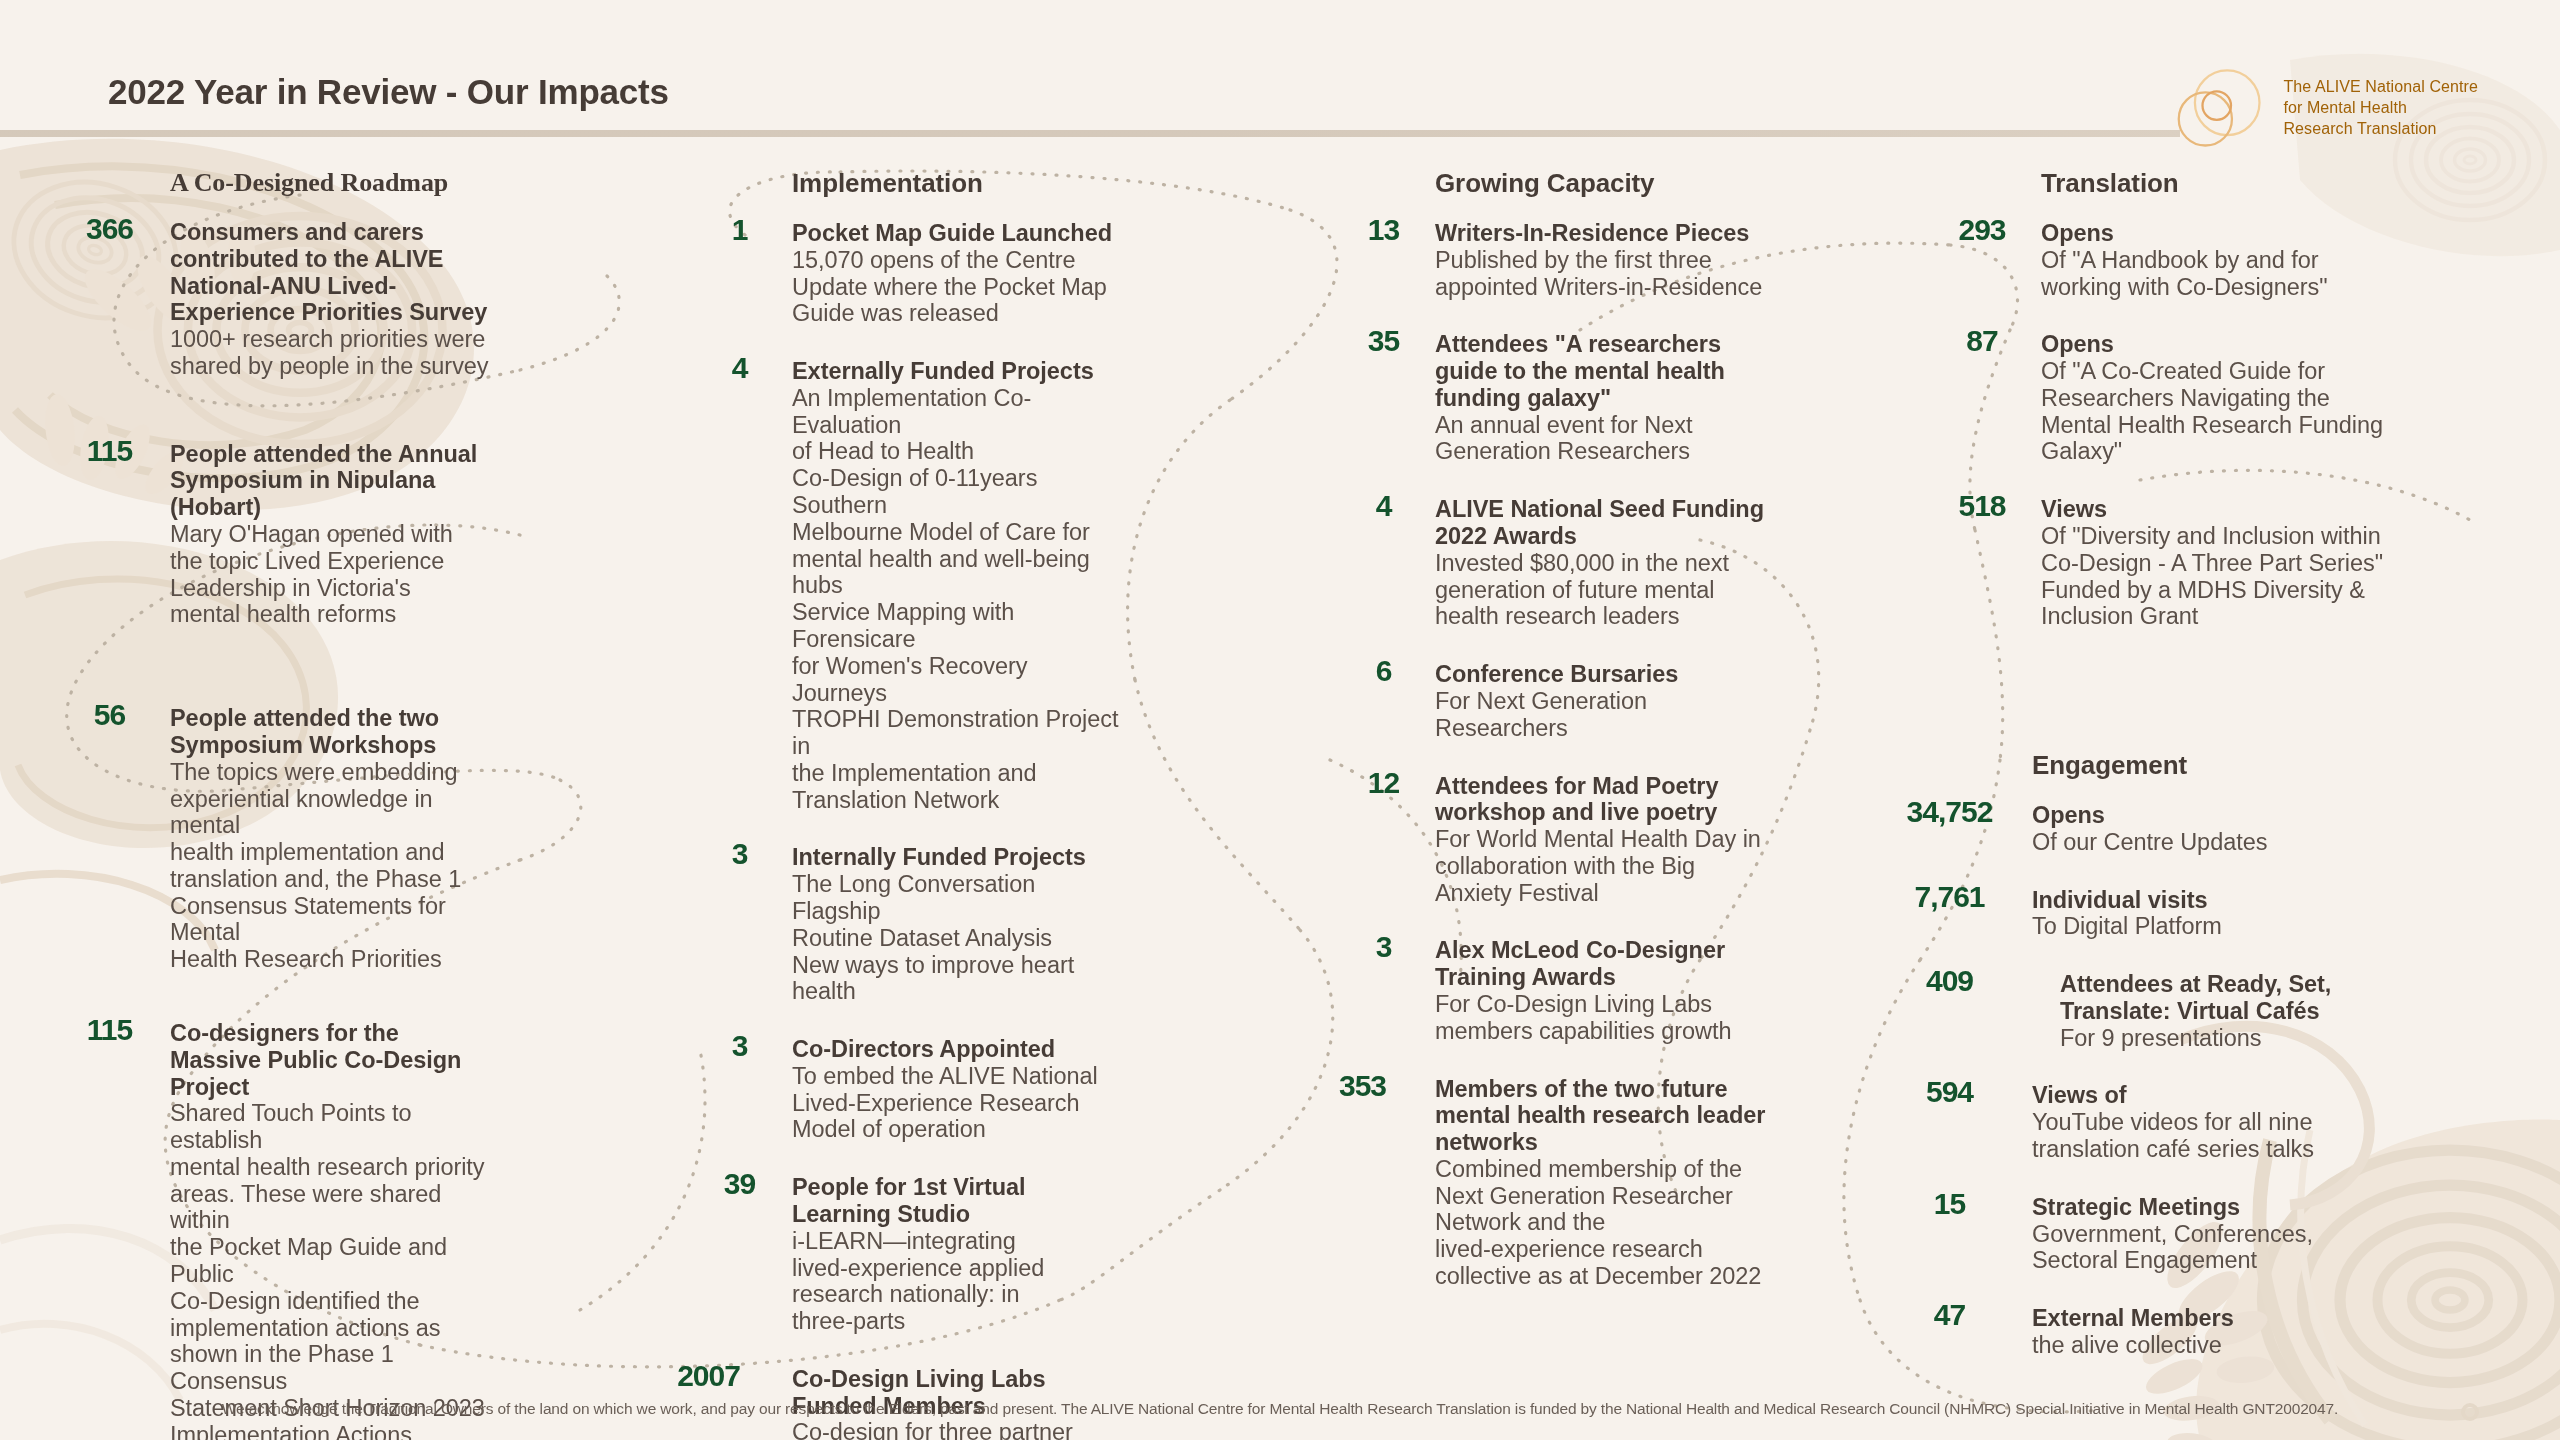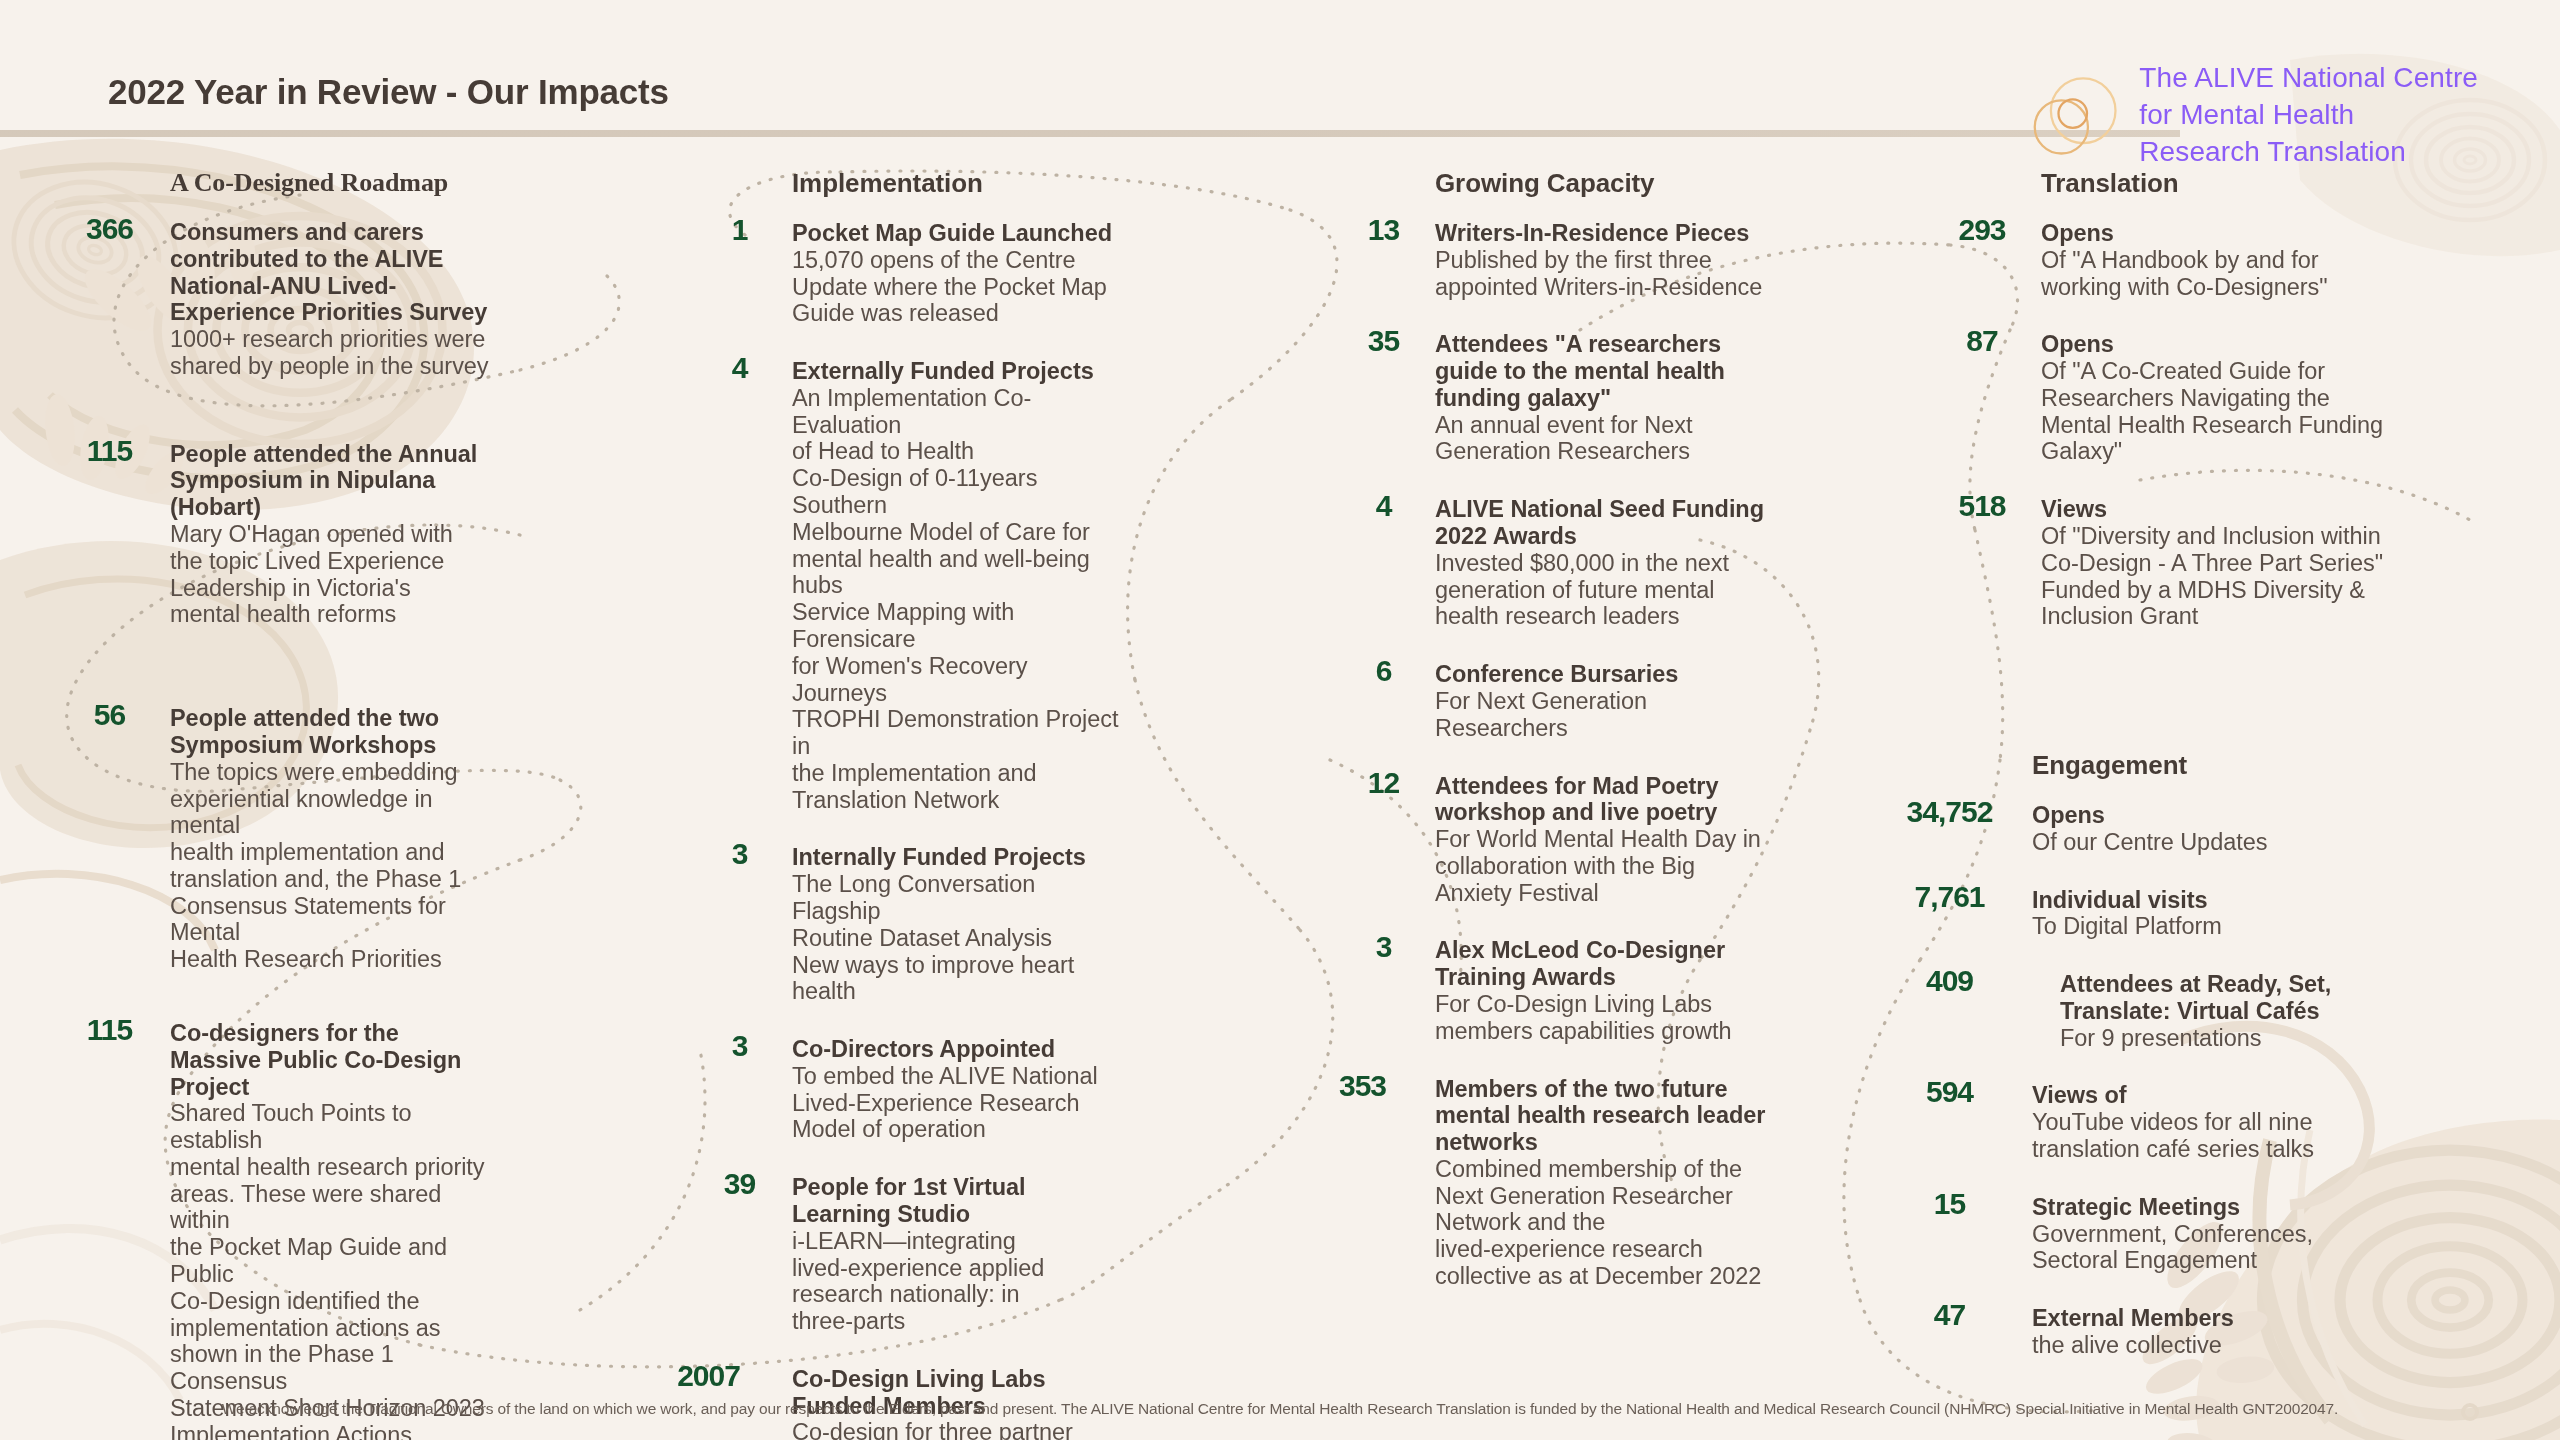--- a/index.html
+++ b/index.html
@@ -25,21 +25,21 @@
   .title-rule{
     position:absolute; left:0; top:130px; width:2180px; height:7px;
     background:linear-gradient(to right,#cfc2b2 0%,#cfc2b2 55%,#d6cabb 100%);
     opacity:.85;
   }
 
   
   .logo{ position:absolute; right:82px; top:60px; display:flex; align-items:center; gap:14px; }
   .logo-mark{ width:95px; height:95px; position:relative; flex:0 0 auto; }
   .logo-text{
-    font-size:28px; line-height:1.32; color:#8b5cf6; white-space:pre-line;
+    font-size:16px; line-height:1.32; color:#a16207; white-space:pre-line;
     letter-spacing:.1px;
   }
 
   
   .board{ position:absolute; inset:0; z-index:2; }
   .col{ position:absolute; }
   .col-head{
     font-size:26px; font-weight:bold; color:#463c36;
     margin-bottom:16px; letter-spacing:-0.1px;
   }

